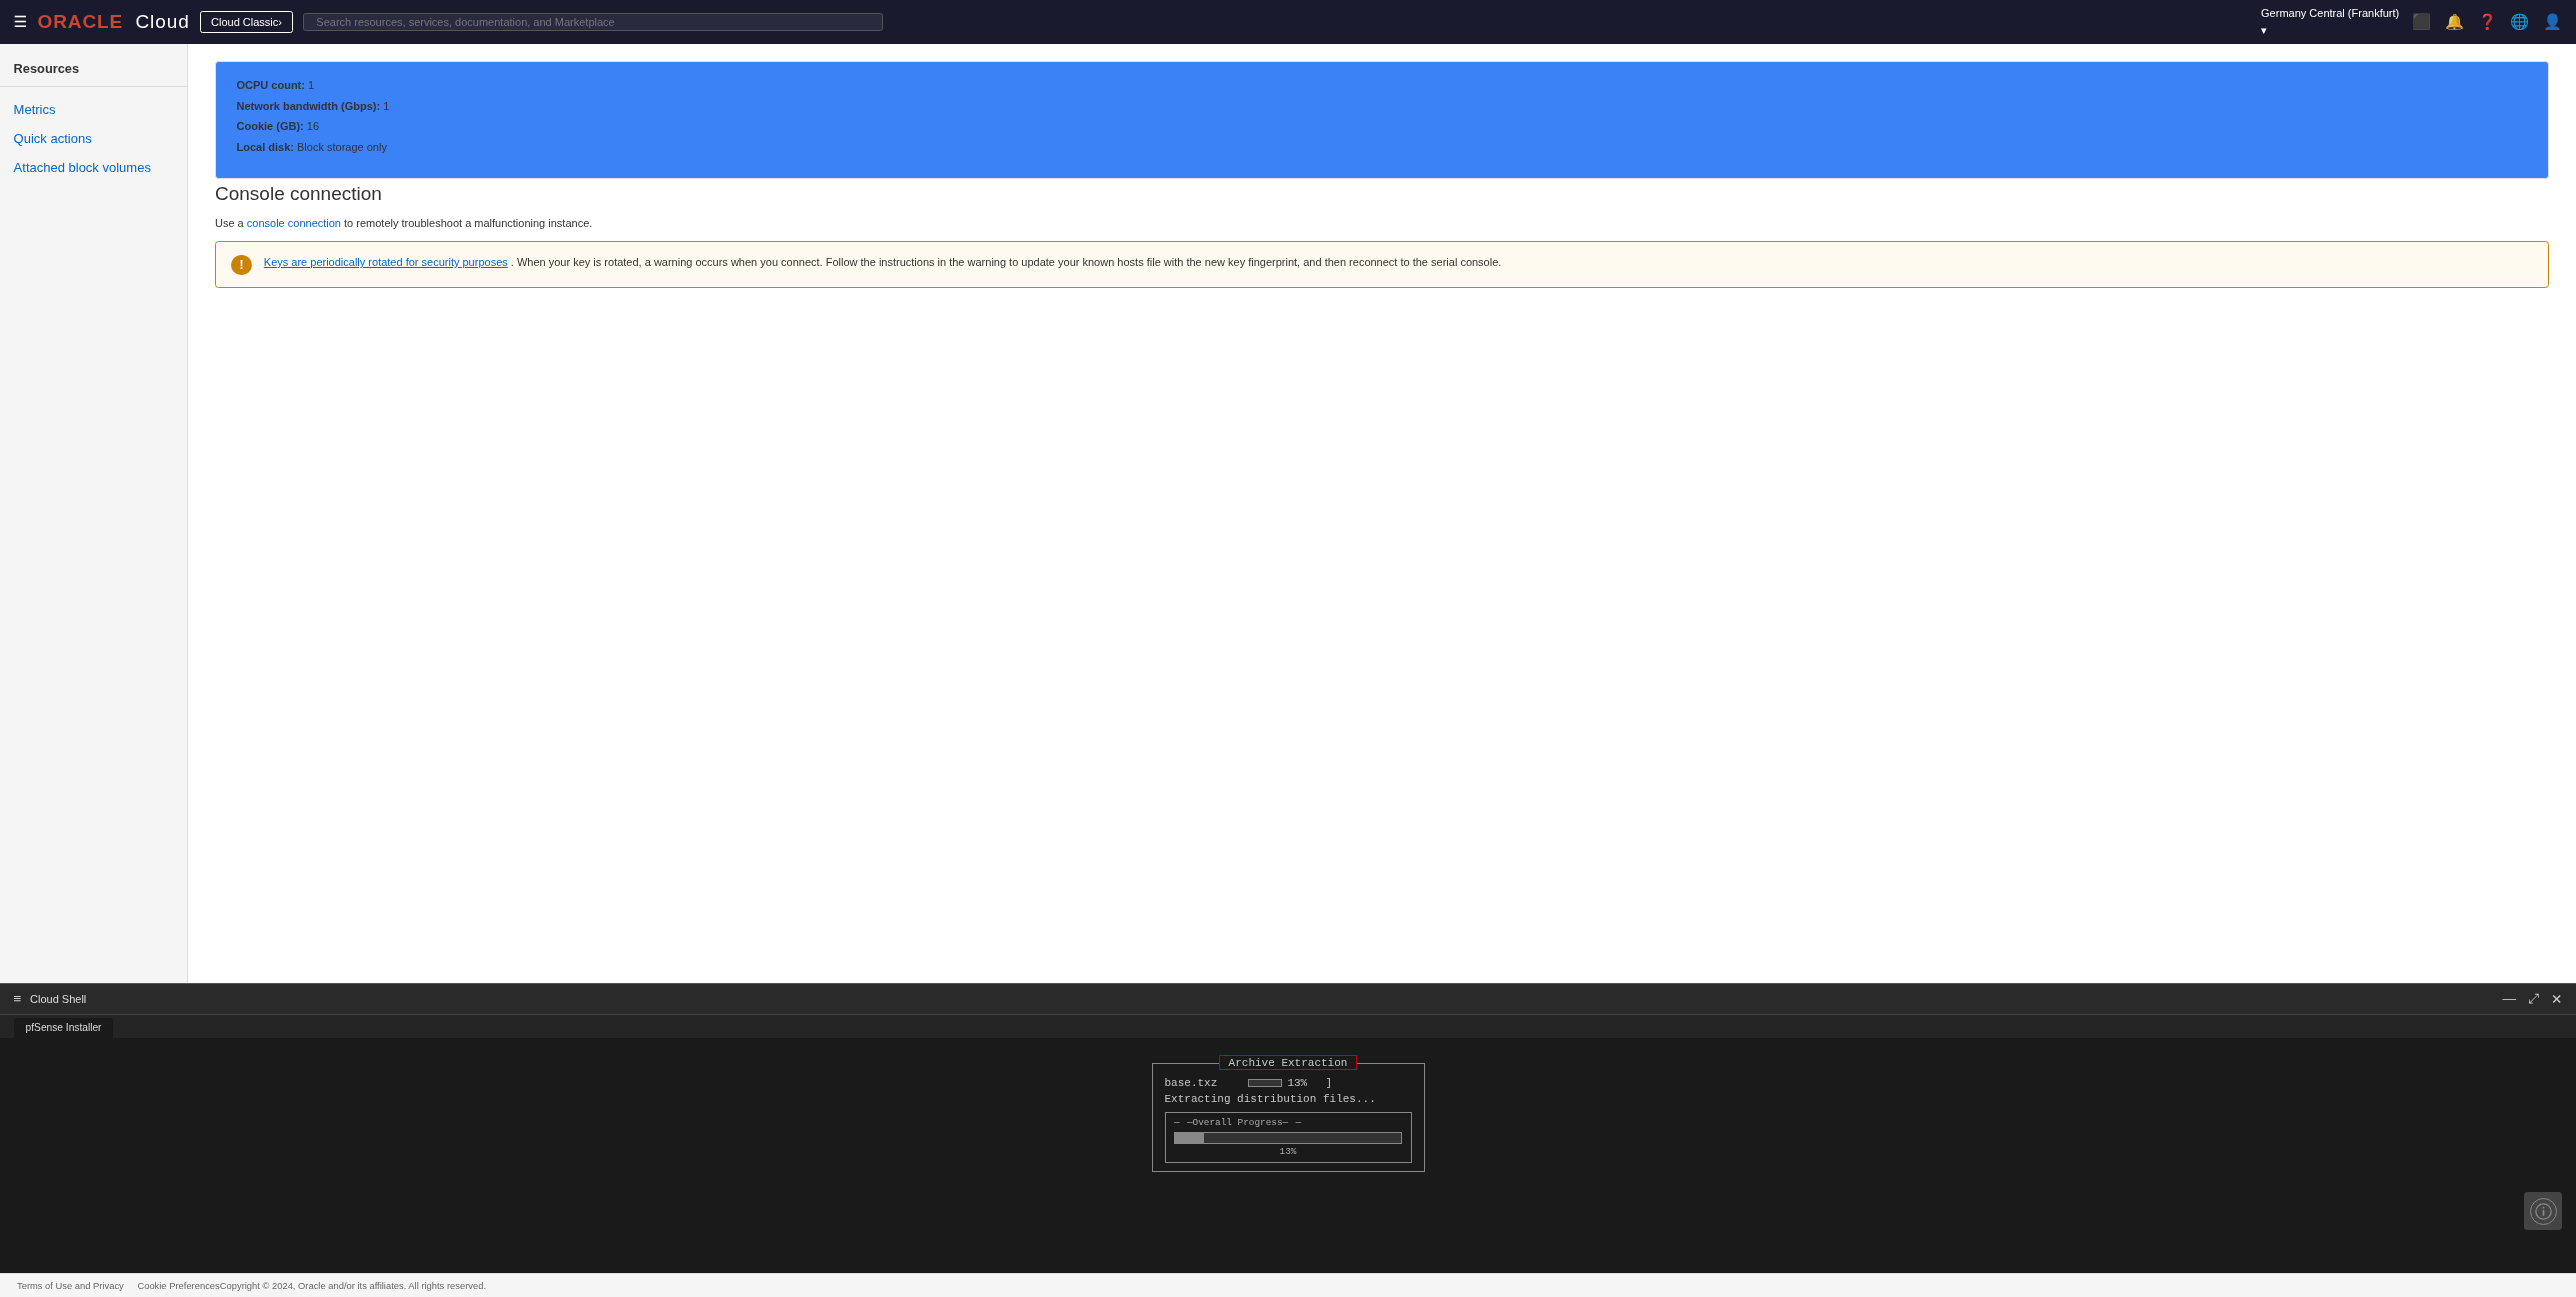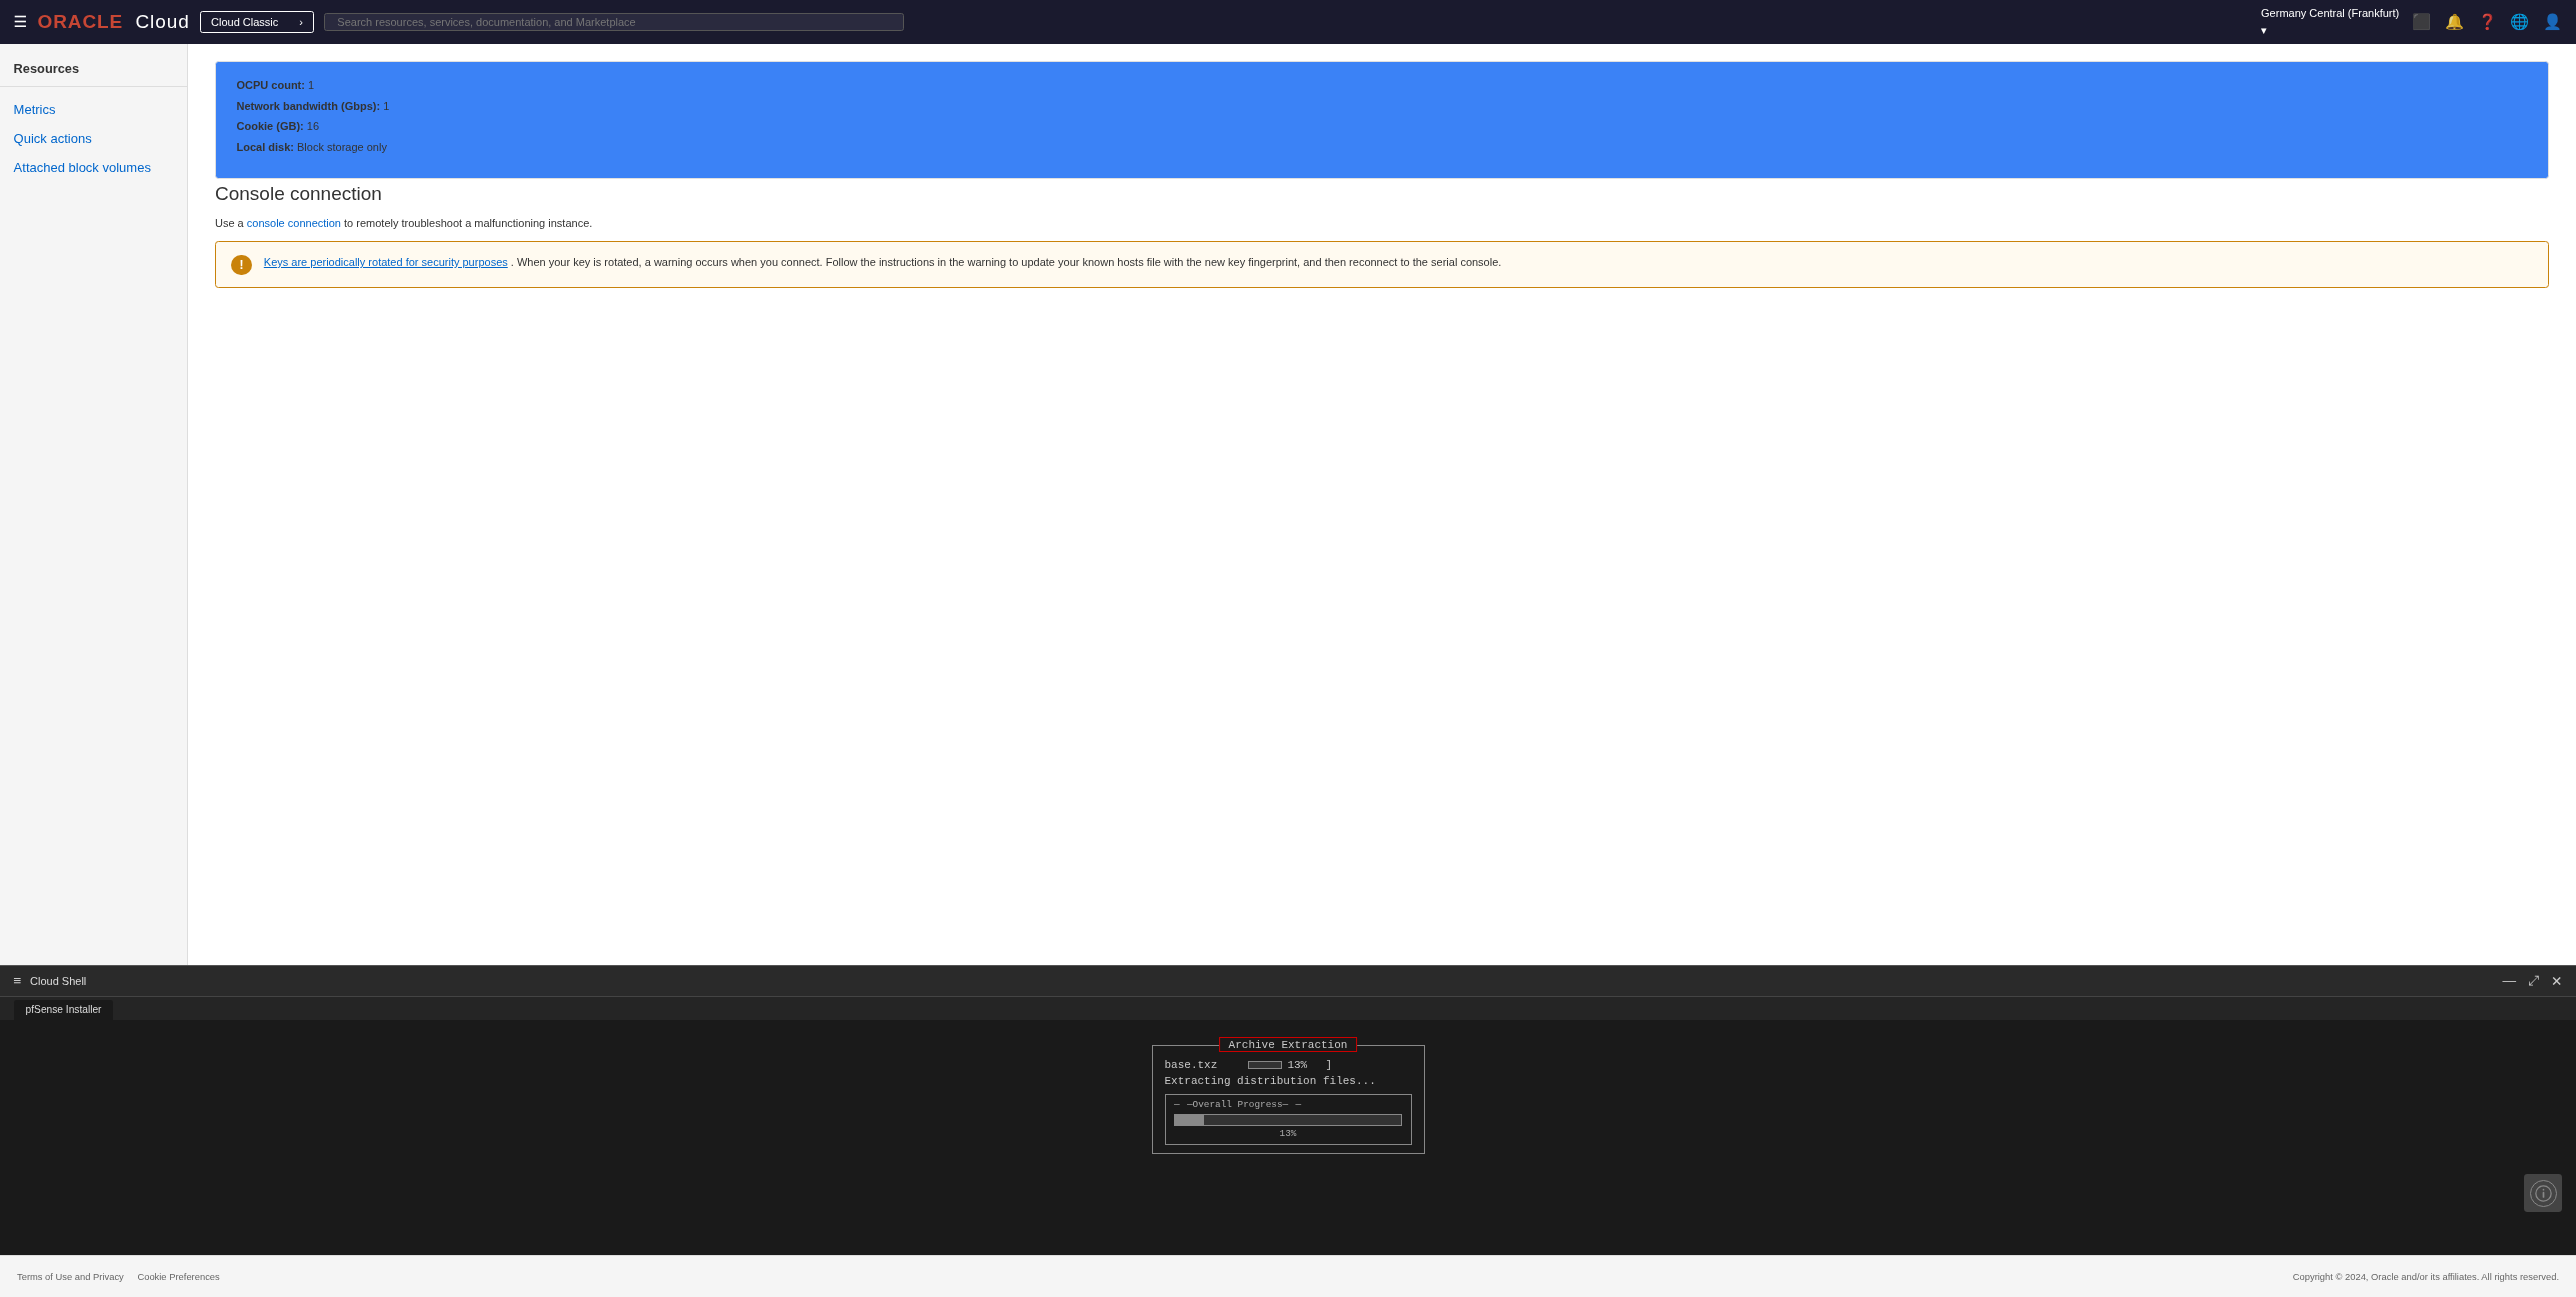--- a/index.html
+++ b/index.html
@@ -24,21 +24,21 @@
     .cloud-classic-btn {
       background: transparent;
       border: 1.3px solid white;
       color: white;
       padding: 4.3px 10.2px;
       border-radius: 2.6px;
       cursor: pointer;
       font-size: 11px;
       display: flex;
       align-items: center;
-      gap: 21px;
+      gap: 0;
       white-space: nowrap;
     }
     .search-bar {
       flex: 1;
       max-width: 580px;
       background: #2a2a3e;
       border: 0.9px solid #555;
       border-radius: 2.6px;
       padding: 2px 12px;
       color: #ccc;
@@ -244,23 +244,22 @@
       align-items: center;
       justify-content: center;
       color: #aaa;
       font-size: 9.4px;
     }
 
     
     .page-footer {
       background: #f5f5f5;
       border-top: 0.9px solid #ddd;
-      padding: 15px 17px;
-      display: flex;
-      justify-content: space-between;
+      padding: 6px 17px;
+      display: flex;
       font-size: 9.4px;
       color: #666;
       flex-shrink: 0;
     }
     .footer-links { display: flex; gap: 13.6px; }
     .footer-link { color: #666; text-decoration: none; cursor: pointer; }
   </style>
 </head>
 <body>
 

